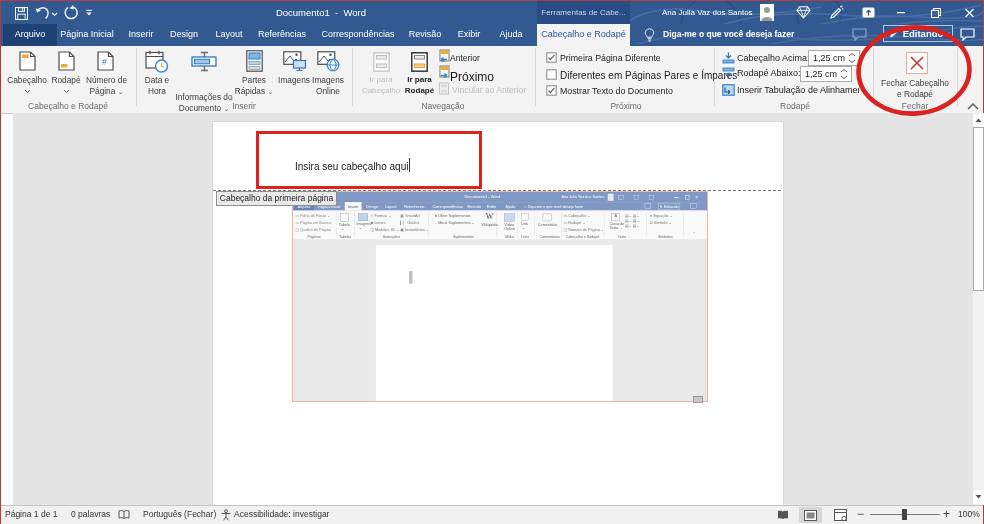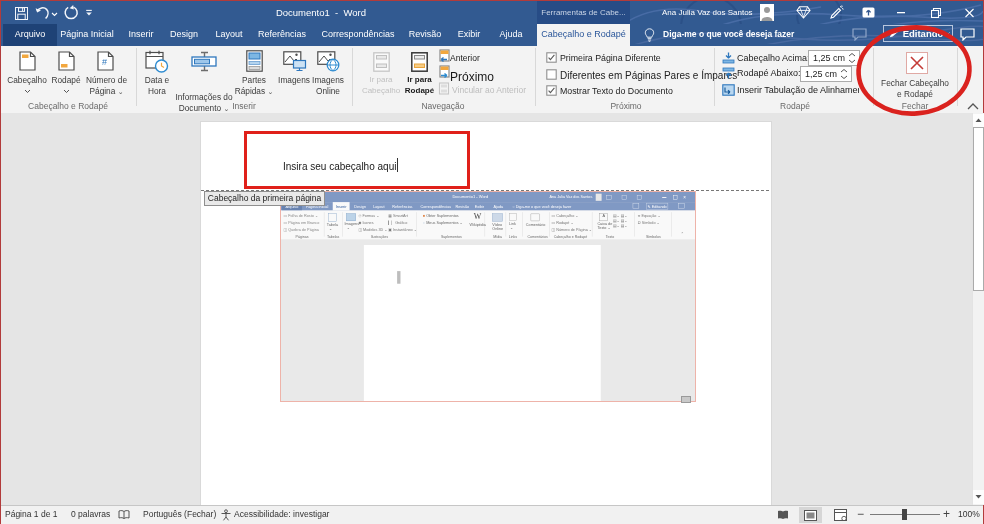--- a/index.html
+++ b/index.html
@@ -8,21 +8,21 @@
   .abs{position:absolute;}
   
   .titlebar{position:absolute;left:1px;top:1px;width:982px;height:23px;background:#325a91;overflow:hidden;}
   .tabrow{position:absolute;left:1px;top:24px;width:982px;height:20px;background:#325a91;}
   .tab{position:absolute;top:0;height:20px;line-height:20px;color:#fff;font-size:9px;text-align:center;white-space:nowrap;}
   .ribbon{position:absolute;left:1px;top:44px;width:982px;height:69px;background:#f3f3f3;border-bottom:1px solid #cdcdcd;overflow:hidden;}
   .gsep{position:absolute;top:4px;height:58px;width:1px;background:#d8d8d8;}
   .glabel{position:absolute;top:57px;font-size:8.5px;color:#6a6a6a;text-align:center;}
   .bigbtn{position:absolute;top:3px;text-align:center;font-size:8.3px;color:#3b3b3b;line-height:10.5px;white-space:nowrap;}
   .chev{color:#555;font-size:7px;}
-  .docarea{position:absolute;left:1px;top:113px;width:971px;height:392px;background:#e5e5e5;overflow:hidden;}
+  .docarea{position:absolute;left:13px;top:113px;width:971px;height:392px;background:#e5e5e5;overflow:hidden;}
   .page{position:absolute;left:199px;top:8px;width:570px;height:384px;background:#fff;border-left:1px solid #d9d9d9;border-right:1px solid #d9d9d9;border-top:1px solid #d9d9d9;}
   .statusbar{position:absolute;left:1px;top:505px;width:982px;height:18px;background:#f1f1f1;border-top:1px solid #c6c6c6;font-size:8.5px;color:#333;}
   .sb{position:absolute;top:0;height:17px;line-height:17px;white-space:nowrap;}
   .scrollcol{position:absolute;left:972px;top:113px;width:11px;height:392px;background:#f2f2f2;border-left:1px solid #e3e3e3;}
   svg{display:block;}
 </style>
 </head>
 <body>
 <div class="frame"></div>
 <div class="titlebar" id="titlebar">

